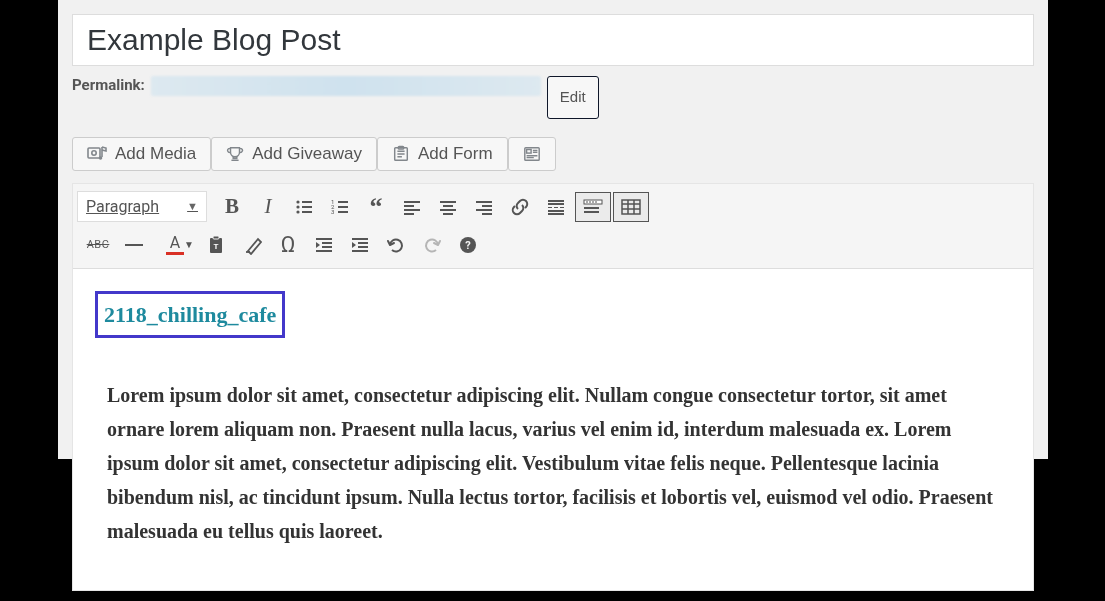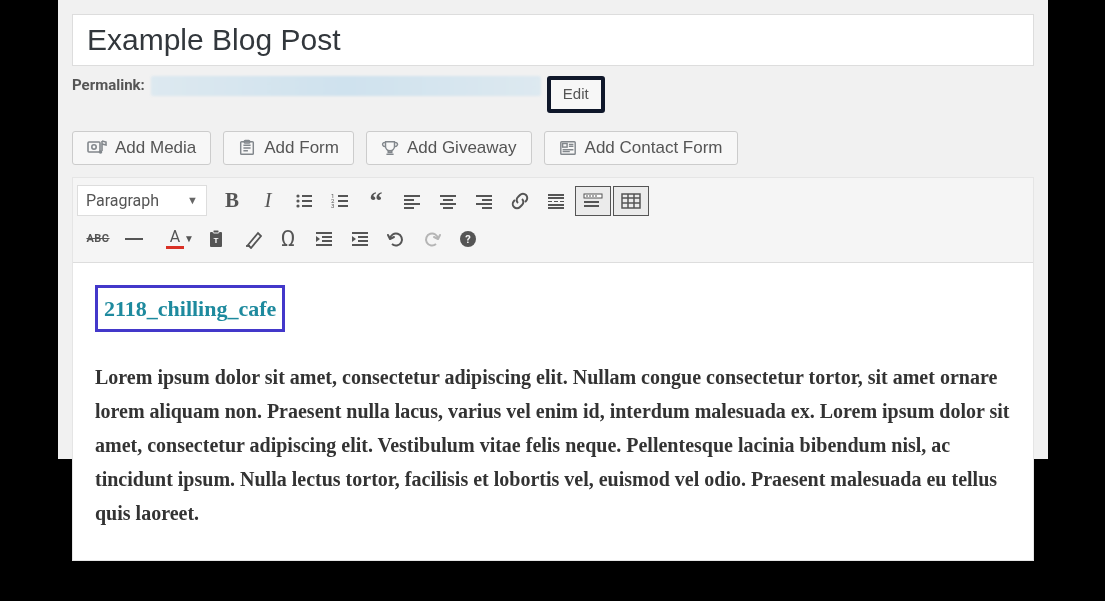--- a/index.html
+++ b/index.html
@@ -41,31 +41,30 @@
   .permalink-label { color: #555; }
   .permalink-blur {
     width: 390px;
     height: 20px;
     background: linear-gradient(90deg, #dde9f0, #cfe2ee, #dde9f0);
     filter: blur(1px);
     border-radius: 2px;
   }
   .btn {
     background: #f7f7f7;
-    border: 4px solid #0f172a;
+    border: 1px solid #0f172a;
     color: #555;
     font-size: 15px;
-    padding: 3px 12px;
+    padding: 9px 12px;
     border-radius: 3px;
     cursor: pointer;
     line-height: 1.5;
   }
   .media-row {
     display: flex;
-    gap: 12px;
     margin-bottom: 12px;
   }
   .media-btn {
     display: inline-flex;
     align-items: center;
     gap: 8px;
     background: #f7f7f7;
     border: 1px solid #ccc;
     color: #555;
     font-size: 17px;
@@ -95,40 +94,41 @@
     background: #fff;
     border: 1px solid #ddd;
     font-size: 16px;
     color: #555;
     padding: 5px 8px;
     margin-right: 6px;
     display: flex;
     align-items: center;
     justify-content: space-between;
     cursor: pointer;
+    text-decoration: underline;
   }
   .tb-btn {
     width: 34px;
     height: 34px;
     display: inline-flex;
     align-items: center;
     justify-content: center;
     color: #555;
     cursor: pointer;
     border: 1px solid transparent;
     font-size: 20px;
   }
   .tb-btn.boxed {
     border: 1px solid #555;
     background: #ebebeb;
     width: 36px;
     height: 30px;
   }
   .tb-btn svg { display:block; }
-  .tb-btn.small-txt { font-size: 11px; font-weight:bold; letter-spacing:0.5px;}
+  .tb-btn.small-txt { font-size: 11px; font-weight:normal; letter-spacing:0.5px;}
   .tb-btn.textcolor { flex-direction: column; font-size:16px; line-height:1; position:relative; width:44px; }
   .tb-btn.textcolor .bar { height:3px; width:18px; background:#d93025; margin-top:1px;}
   .tb-btn.textcolor .drop { font-size:10px; position:absolute; right:2px; }
   .tb-btn .hr-line { width:18px; height:2px; background:#555; }
   .content-area {
     padding: 18px 22px 30px 22px;
     font-family: Georgia, "Times New Roman", serif;
     color: #333;
     font-size: 20px;
     line-height: 1.7;
@@ -137,21 +137,21 @@
   .shortcode-highlight {
     display: inline-block;
     border: 3px solid #4338ca;
     color: #1e8a9e;
     font-size: 22px;
     padding: 2px 6px;
     margin-bottom: 28px;
     margin-top: 4px;
     font-family: Georgia, serif;
   }
-  .para { margin: 0; }
+  .para { margin: 12px; }
 </style>
 </head>
 <body>
 
 <div class="outer-frame">
 
   <input class="title-input" type="text" value="Example Blog Post" style="">
 
   <div class="permalink-row">
     <strong class="permalink-label">Permalink:</strong>
@@ -168,48 +168,47 @@
           <path d="M15 3 v10"></path>
             <circle cx="13.5" cy="14" r="1.8" fill="#82878c" stroke="none"></circle>
           <path d="M15 3 l4 1 v3 l-4 -1"></path>
         </svg>
       </span>
       <span>Add Media</span>
     </button>
     <button class="media-btn">
       <span class="ico">
         <svg width="18" height="18" viewBox="0 0 20 20" fill="none" stroke="#82878c" stroke-width="1.6">
-          <rect x="3" y="3" width="14" height="14" rx="1"></rect>
-          <path d="M6 7 h8 M6 10 h8 M6 13 h5"></path>
-          <rect x="7" y="1.5" width="6" height="3" rx="1"></rect>
-        </svg>
-      </span>
-      <span>Add Form</span>
-    </button>
-    <button class="media-btn">
-      <span class="ico">
-        <svg width="18" height="18" viewBox="0 0 20 20" fill="none" stroke="#82878c" stroke-width="1.6">
           <path d="M5 3 h10 v5 a5 5 0 0 1 -10 0 z"></path>
             <path d="M5 4 h-2 a2 2 0 0 0 2 4"></path>
             <path d="M15 4 h2 a2 2 0 0 1 -2 4"></path>
           <path d="M8 13 h4 v2 h-4 z"></path>
             <path d="M6 17 h8"></path>
         </svg>
       </span>
       <span>Add Giveaway</span>
     </button>
     <button class="media-btn">
       <span class="ico">
         <svg width="18" height="18" viewBox="0 0 20 20" fill="none" stroke="#82878c" stroke-width="1.6">
+          <rect x="3" y="3" width="14" height="14" rx="1"></rect>
+          <path d="M6 7 h8 M6 10 h8 M6 13 h5"></path>
+          <rect x="7" y="1.5" width="6" height="3" rx="1"></rect>
+        </svg>
+      </span>
+      <span>Add Form</span>
+    </button>
+    <button class="media-btn">
+      <span class="ico">
+        <svg width="18" height="18" viewBox="0 0 20 20" fill="none" stroke="#82878c" stroke-width="1.6">
           <rect x="2" y="3" width="16" height="14" rx="1"></rect>
           <rect x="4" y="5" width="5" height="4"></rect>
             <path d="M11 6 h5 M11 8 h5 M4 12 h12 M4 14 h8"></path>
         </svg>
       </span>
-      <span>Add Contact Form</span>
     </button>
   </div>
 
   <div class="editor-wrap">
     <div class="toolbar">
 
       <div class="tb-row">
         <div class="format-select">
           <span>Paragraph</span>
           <span style="font-size:11px;color:#666;">▼</span>

